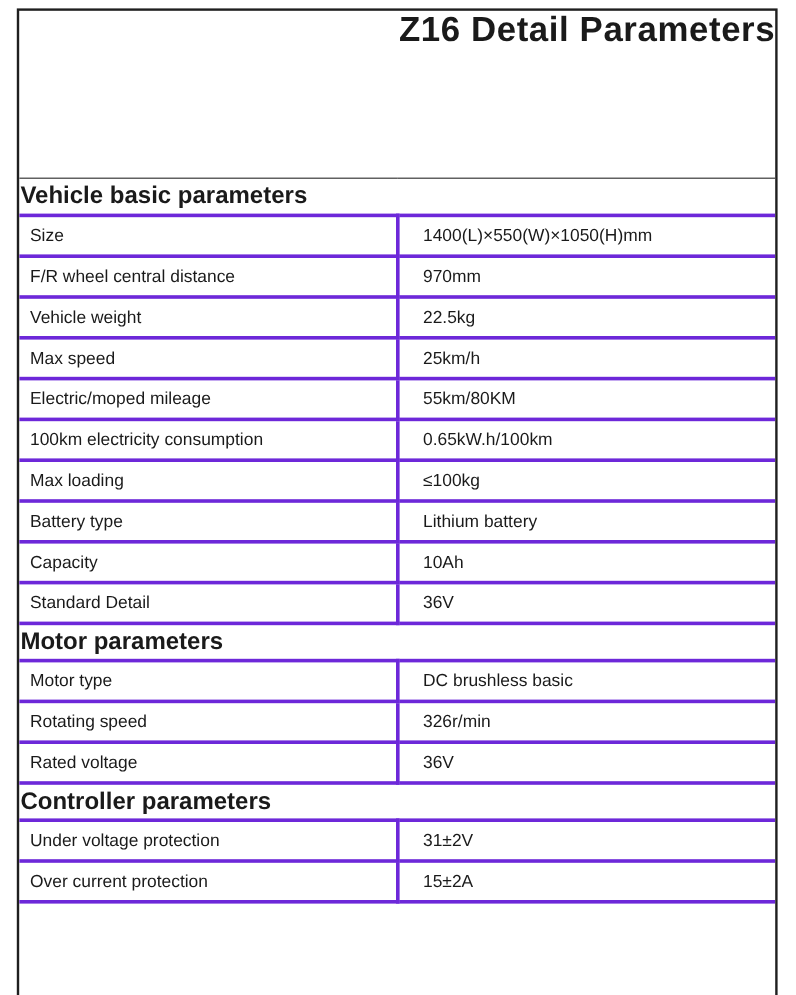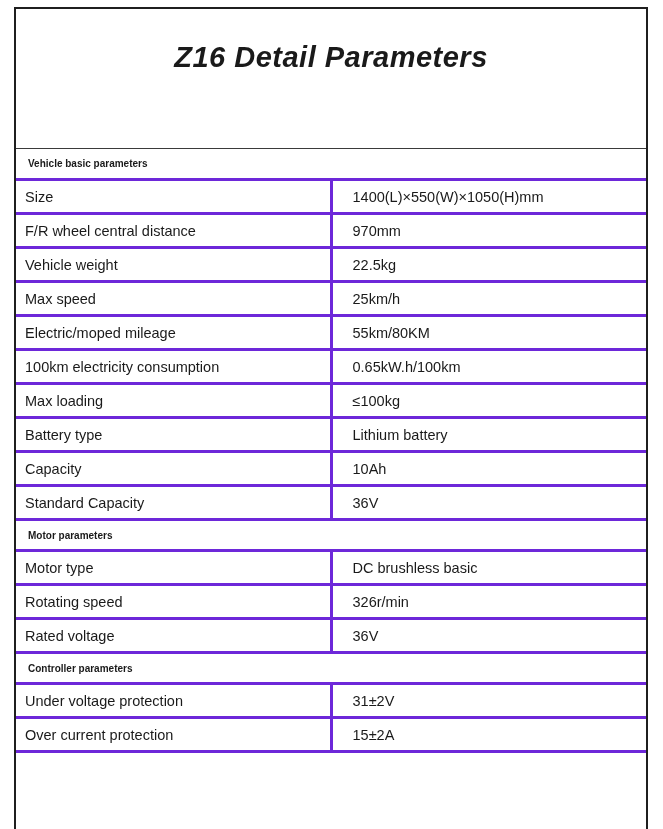--- a/index.html
+++ b/index.html
@@ -18,42 +18,40 @@
     width: 634px;
     height: 840px; 
     border: 2px solid #1f1f1f;
     background: #ffffff;
     overflow: hidden;
   }
   .title-box {
     height: 139px;
     display: flex;
     align-items: flex-start;
-    justify-content: center;
-    padding-top: 32px;
-    font-style: italic;
+    justify-content: flex-end;
   }
   .title {
     font-size: 29px;
     font-weight: bold;
     letter-spacing: 0.5px;
   }
   table.spec-table {
     width: 100%;
     border-collapse: collapse;
     table-layout: fixed;
   }
   table.spec-table tr.section-row td {
     border: 1px solid #3a3a3a;
     border-left: none;
     border-right: none;
     height: 31px;
     font-weight: bold;
-    font-size: 10px;
-    padding-left: 12px;
+    font-size: 20px;
+    padding-left: 1px;
     vertical-align: middle;
   }
   table.spec-table tr.data-row td {
     border: 3px solid #6d28d9;
     height: 34px;
     font-size: 14.5px;
     padding-left: 9px;
     vertical-align: middle;
   }
   table.spec-table tr.data-row td.param {
@@ -111,21 +109,21 @@
 
     <tr class="data-row">
       <td class="param">Battery type</td>
       <td class="value">Lithium battery</td>
     </tr>
     <tr class="data-row">
       <td class="param">Capacity</td>
       <td class="value">10Ah</td>
     </tr>
     <tr class="data-row">
-      <td class="param">Standard Capacity</td>
+      <td class="param">Standard Detail</td>
       <td class="value">36V</td>
     </tr>
 
     <tr class="section-row">
       <td colspan="2">Motor parameters</td>
     </tr>
     <tr class="data-row">
       <td class="param">Motor type</td>
       <td class="value">DC brushless basic</td>
     </tr>

